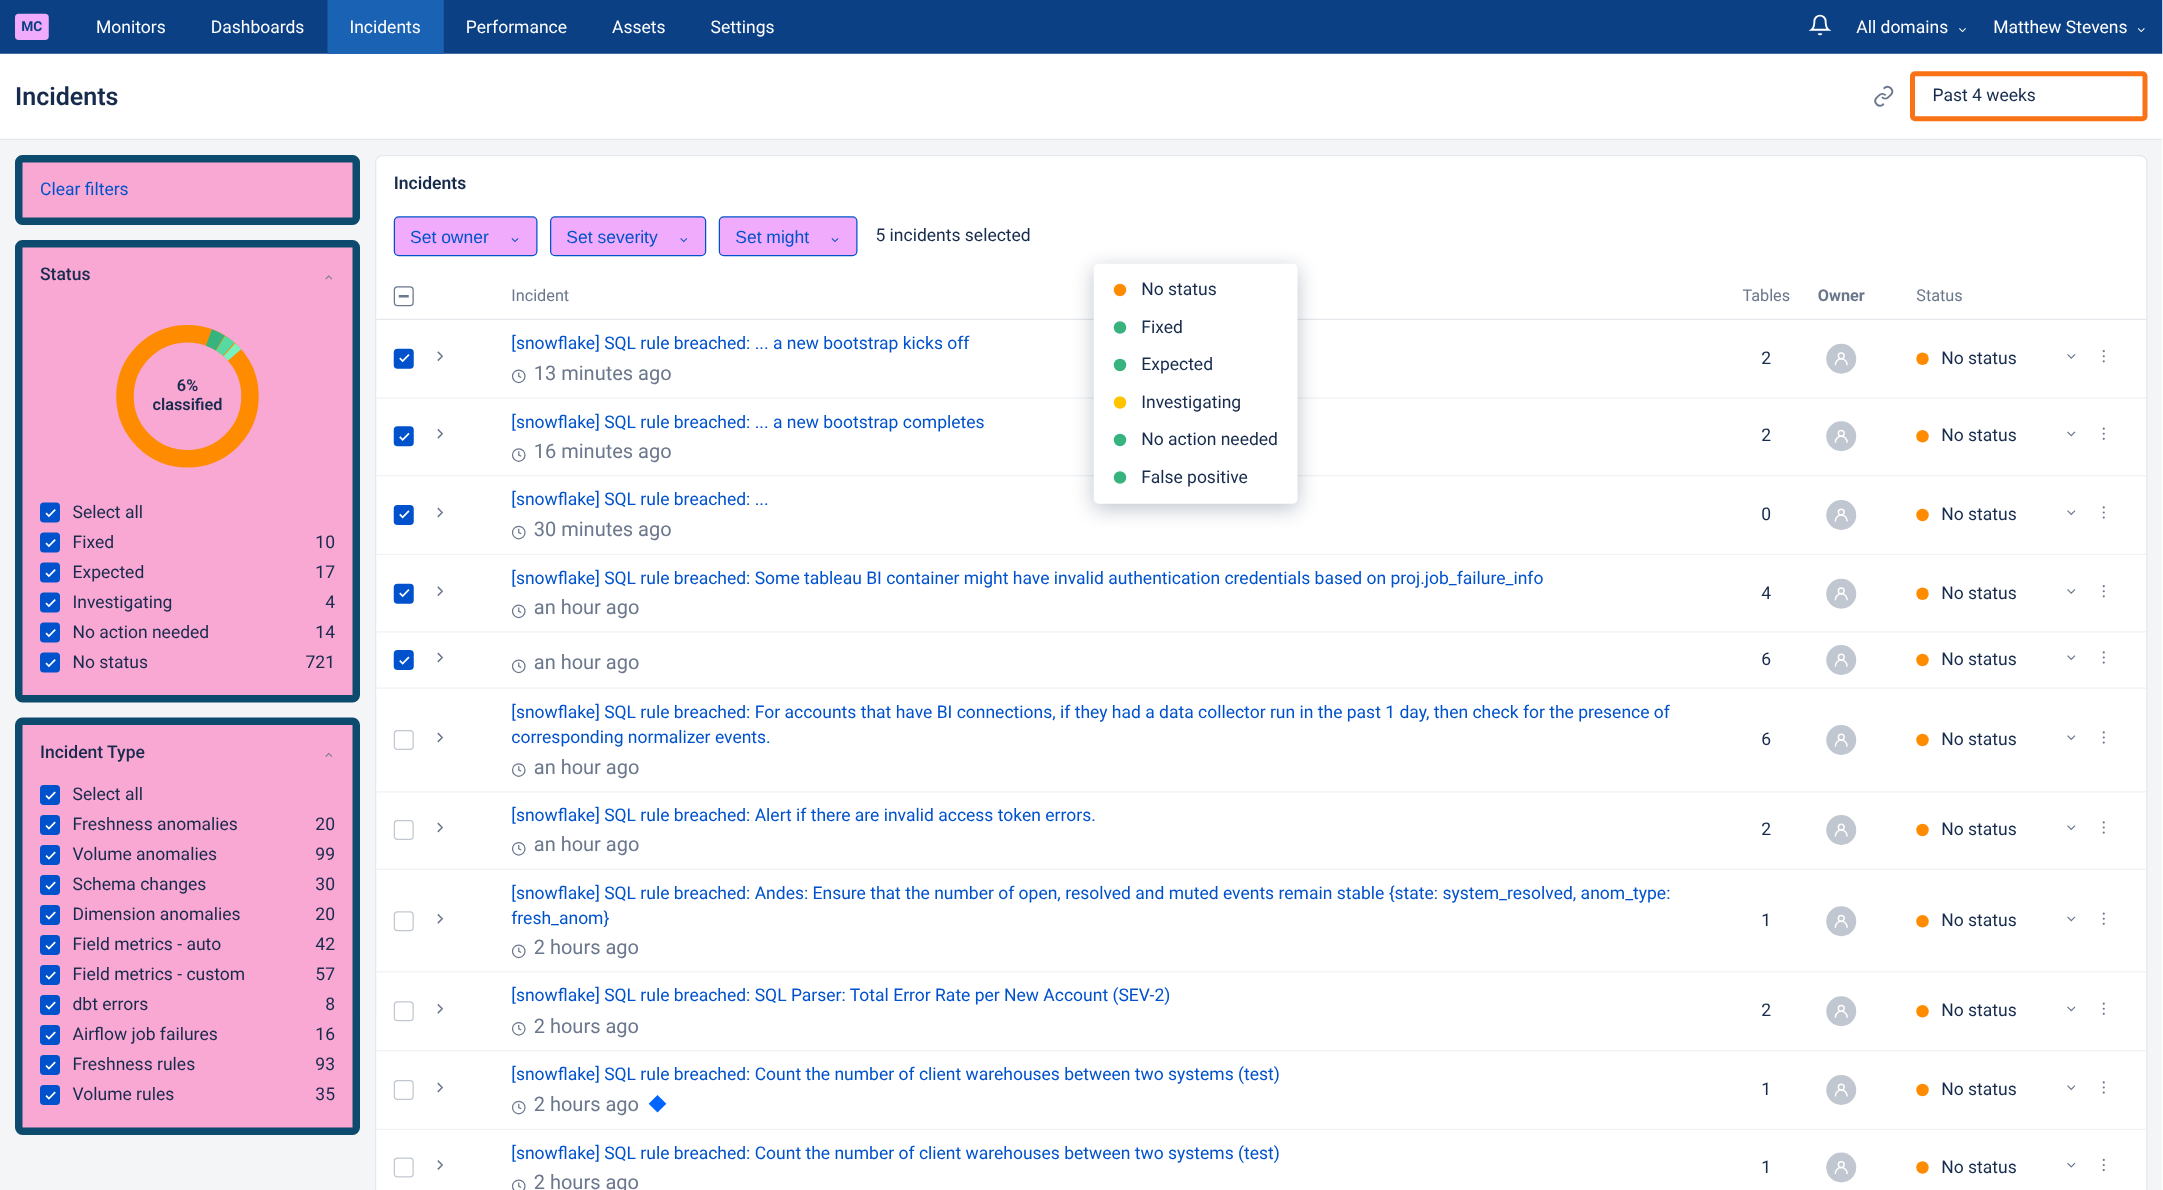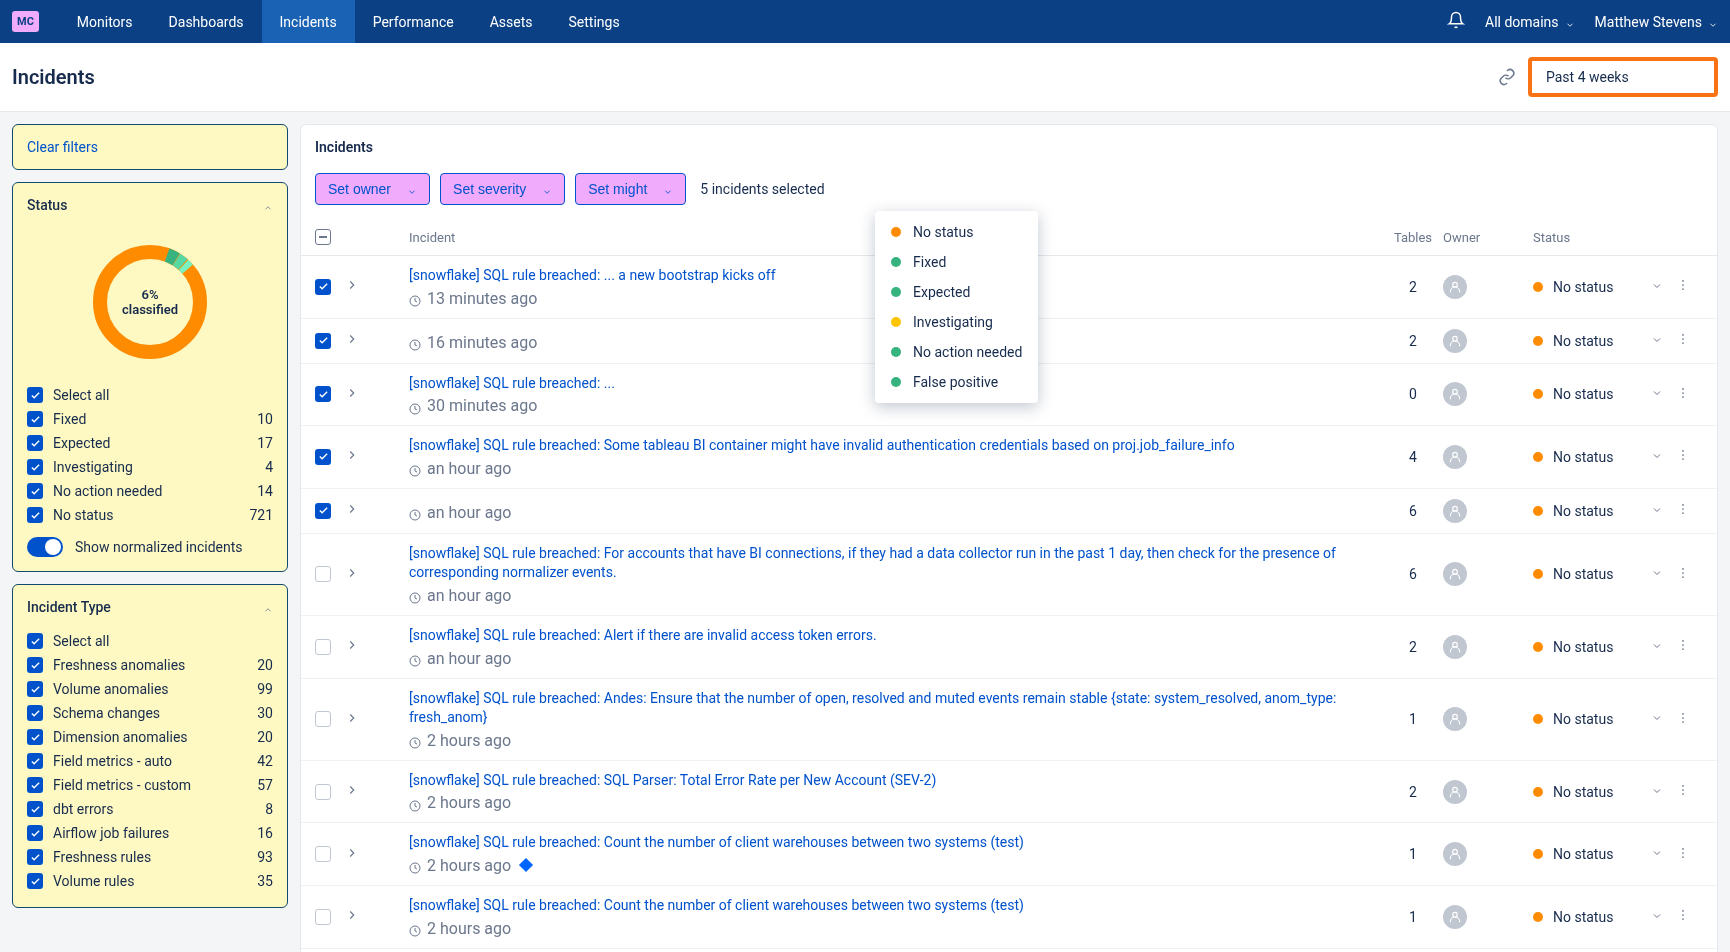--- a/index.html
+++ b/index.html
@@ -13,21 +13,21 @@
 .nav-right-item { display: flex; align-items: center; gap: 6px; cursor: pointer; }
 .chev { width: 10px; height: 10px; display: inline-block; }
 .chev svg { width: 100%; height: 100%; }
 .page-header { display: flex; align-items: center; padding: 14px 12px; border-bottom: 1px solid #e5e8ec; }
 .page-title { font-size: 20px; font-weight: 600; }
 .header-right { margin-left: auto; display: flex; align-items: center; gap: 12px; }
 .link-icon { width: 18px; height: 18px; color: #6b778c; cursor: pointer; }
 .date-range { border: 4px solid #f97316; border-radius: 4px; padding: 8px 14px; min-width: 190px; cursor: pointer; }
 .main-layout { display: flex; background: #f4f5f7; }
 .sidebar { width: 300px; padding: 12px; }
-.card { background: #fef9c3; border: 1px solid #0c4a6e; border-radius: 6px; margin-bottom: 12px; }
+.card { background: #f9a8d4; border: 6px solid #0c4a6e; border-radius: 6px; margin-bottom: 12px; }
 .clear-filters { padding: 14px 14px; }
 .clear-filters a { color: #0052cc; cursor: pointer; }
 .card-header { padding: 14px 14px; display: flex; align-items: center; justify-content: space-between; cursor: pointer; font-weight: 500; }
 .card-body { padding: 0 14px 14px; }
 .donut-wrap { display: flex; justify-content: center; padding: 10px 0 16px; }
 .donut { position: relative; width: 130px; height: 130px; }
 .donut-center { position: absolute; inset: 0; display: flex; flex-direction: column; align-items: center; justify-content: center; font-size: 13px; font-weight: 600; }
 .filter-row { display: flex; align-items: center; padding: 4px 0; gap: 10px; }
 .cb { width: 16px; height: 16px; background: #0052cc; border-radius: 3px; display: flex; align-items: center; justify-content: center; cursor: pointer; flex-shrink: 0; }
 .cb svg { width: 11px; height: 11px; }
@@ -44,21 +44,21 @@
 .selected-text { color: #172b4d; margin-left: 4px; }
 .dropdown { position: absolute; top: 38px; left: 574px; background: #fff; border-radius: 4px; box-shadow: 0 4px 16px rgba(9,30,66,.25); padding: 6px 0; min-width: 150px; z-index: 10; }
 .dropdown-item { display: flex; align-items: center; gap: 12px; padding: 7px 16px; cursor: pointer; }
 .dot { width: 10px; height: 10px; border-radius: 50%; flex-shrink: 0; }
 .table-header { display: flex; align-items: center; padding: 10px 14px; border-bottom: 1px solid #e5e8ec; color: #6b778c; font-size: 13px; }
 .col-cb { width: 30px; }
 .col-expand { width: 40px; }
 .col-sev { width: 24px; }
 .col-incident { flex: 1; }
 .col-tables { width: 60px; text-align: center; }
-.col-owner { width: 60px; text-align: left; }
+.col-owner { width: 60px; text-align: center; font-weight: bold; }
 .col-status { width: 160px; padding-left: 30px; }
 .col-more { width: 40px; text-align: center; }
 .header-cb { width: 16px; height: 16px; border: 1px solid #6b778c; border-radius: 3px; display: flex; align-items: center; justify-content: center; cursor: pointer; }
 .header-cb span { width: 8px; height: 2px; background: #6b778c; }
 .row { display: flex; align-items: center; padding: 10px 14px; border-bottom: 1px solid #f0f1f3; }
 .row-cb { width: 16px; height: 16px; border-radius: 3px; cursor: pointer; display: flex; align-items: center; justify-content: center; }
 .row-cb.checked { background: #0052cc; }
 .row-cb.unchecked { border: 1.5px solid #c1c7d0; }
 .expand-chev { color: #6b778c; cursor: pointer; }
 .sev-dot { width: 10px; height: 10px; border-radius: 50%; }
@@ -191,24 +191,20 @@
             <div class="filter-row">
               <span class="cb">
                 <svg viewBox="0 0 24 24" fill="none" stroke="white" stroke-width="3">
                   <polyline points="20 6 9 17 4 12"></polyline>
                 </svg>
               </span>
               <span class="label">No status</span>
               <span class="count">721</span>
             </div>
           </div>
-        <div class="toggle-row">
-          <span class="toggle"></span>
-          <span>Show normalized incidents</span>
-        </div>
       </div>
     </div>
 
     <div class="card">
       <div class="card-header">
         <span>Incident Type</span>
         <span class="chev"><svg viewBox="0 0 24 24" fill="none" stroke="#6b778c" stroke-width="2">
               <polyline points="18 15 12 9 6 15"></polyline>
             </svg></span>
       </div>
@@ -433,20 +429,21 @@
                 <svg width="11" height="11" viewBox="0 0 24 24" fill="none" stroke="white" stroke-width="3">
                   <polyline points="20 6 9 17 4 12"></polyline>
                 </svg>
               </span>
             </div>
             <div class="col-expand"><span class="expand-chev"><svg width="14" height="14" viewBox="0 0 24 24" fill="none" stroke="currentColor" stroke-width="2">
                   <polyline points="9 18 15 12 9 6"></polyline>
                 </svg></span></div>
             <div class="col-sev"><span class="sev-dot" style="background:#e9d8f2"></span></div>
             <div class="col-incident">
+              <div class="incident-title">[snowflake] SQL rule breached: ... a new bootstrap completes</div>
               <div class="incident-meta">
                 <span class="clock"><svg viewBox="0 0 24 24" fill="none" stroke="currentColor" stroke-width="2">
                     <circle cx="12" cy="12" r="10"></circle>
                     <polyline points="12 6 12 12 16 14"></polyline>
                   </svg></span>
                 <span>16 minutes ago</span>
               </div>
             </div>
             <div class="col-tables">2</div>
             <div class="col-owner"><span class="owner-avatar">

